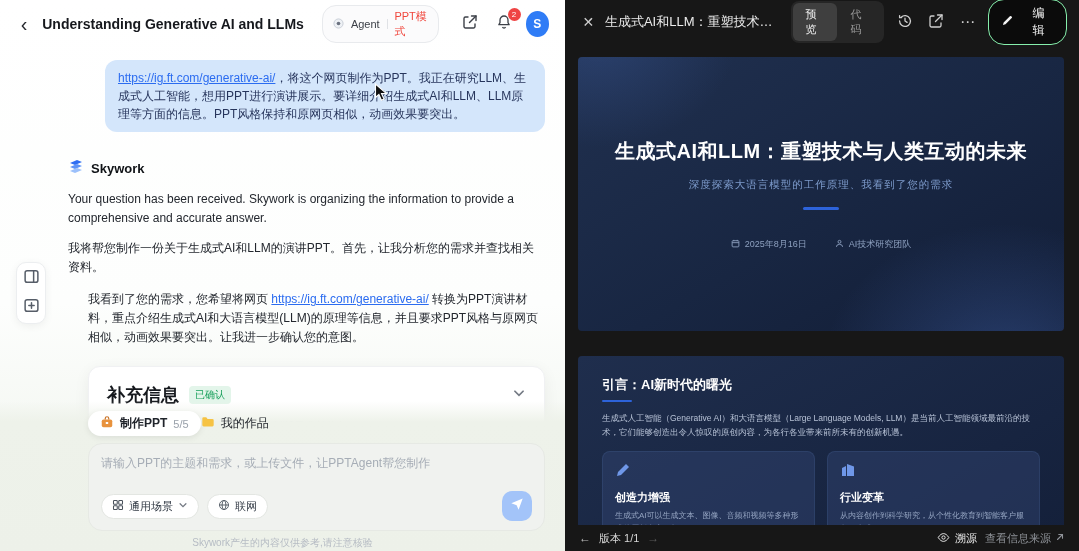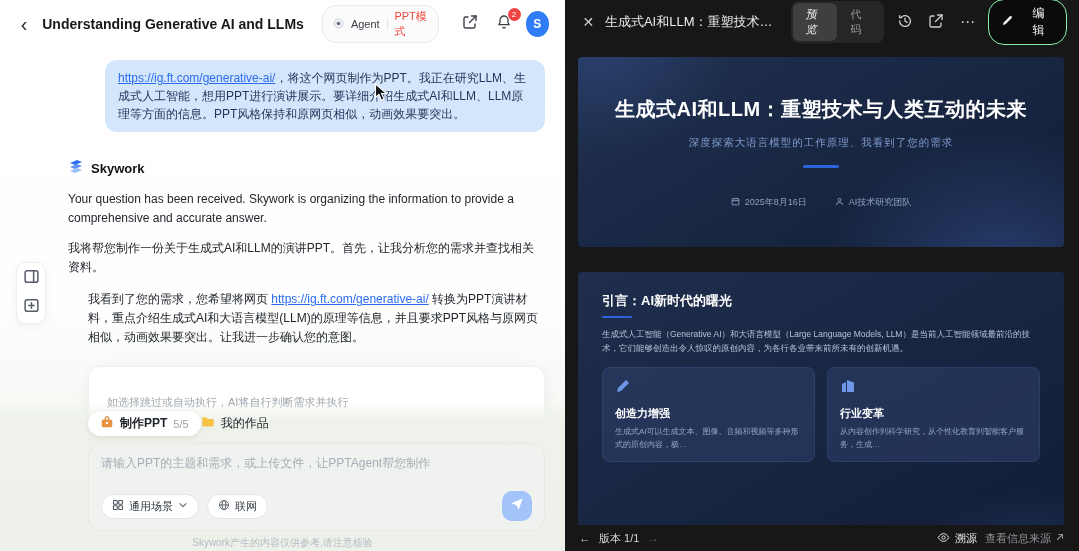--- a/index.html
+++ b/index.html
@@ -67,29 +67,29 @@
   .mouse-cursor { position:absolute; left:374px; top:83px; z-index:60; pointer-events:none; }
 
   
   .right-panel { position:relative; width:514px; height:551px; background:#171717; color:#e5e5e5; }
   .rp-header { display:flex; align-items:center; height:44px; padding:0 12px 0 16px; gap:9px; }
   .close-btn { font-size:14px; color:#cfcfcf; cursor:pointer; width:16px; text-align:center; }
   .rp-title { font-size:13px; color:#ececec; white-space:nowrap; }
   .rp-spacer { flex:1; }
   .segmented { display:flex; background:#262626; border-radius:8px; padding:2px; }
   .segment { font-size:11px; padding:4px 13px; border-radius:6px; color:#9a9a9a; cursor:pointer; }
-  .segment.active { background:#3f3f3f; color:#f2f2f2;font-style:italic; }
+  .segment.active { background:#3f3f3f; color:#f2f2f2; }
   .rp-icon { width:24px; height:24px; display:flex; align-items:center; justify-content:center; color:#cfcfcf; cursor:pointer; font-size:15px; }
   .edit-btn { display:flex; align-items:center; gap:20px; background:#0b0b0b; border:1px solid #86efac;
     color:#f5f5f5; font-size:12px; padding:5px 13px; border-radius:16px; cursor:pointer; }
 
   .slides { position:absolute; top:57px; left:13px; width:486px; bottom:26px; overflow:hidden;
     display:flex; flex-direction:column; gap:25px; }
   .slide { width:486px; border-radius:4px; flex:none; cursor:pointer; }
-  .slide-title-card { height:190px; position:relative; overflow:hidden;
+  .slide-title-card { height:274px; position:relative; overflow:hidden;
     background:
       radial-gradient(260px 200px at 88% 112%, rgba(64,98,170,.45), rgba(64,98,170,0) 70%),
       radial-gradient(200px 160px at 4% -8%, rgba(64,98,170,.35), rgba(64,98,170,0) 70%),
       linear-gradient(150deg,#20304f 0%,#182642 55%,#121d36 100%);
     display:flex; flex-direction:column; align-items:center; justify-content:center; text-align:center; padding:0 28px; }
   .st-title { font-size:20px; font-weight:bold; color:#ffffff; letter-spacing:.5px; }
   .st-subtitle { font-size:10.5px; color:#7e9ccd; margin-top:13px; letter-spacing:1px; }
   .st-divider { width:36px; height:3px; background:#2d63da; border-radius:2px; margin-top:15px; }
   .st-meta { display:flex; gap:28px; margin-top:28px; font-size:9px; color:#8da0bf; align-items:center; }
   .meta-item { display:flex; align-items:center; gap:5px; }
@@ -176,20 +176,29 @@
         <span class="brand-name">Skywork</span>
       </div>
 
       <div class="msg">Your question has been received. Skywork is organizing the information to provide a comprehensive and accurate answer.</div>
       <div class="msg">我将帮您制作一份关于生成式AI和LLM的演讲PPT。首先，让我分析您的需求并查找相关资料。</div>
       <div class="msg indent">
         <span>我看到了您的需求，您希望将网页 </span><span class="link">https://ig.ft.com/generative-ai/</span><span> 转换为PPT演讲材料，重点介绍生成式AI和大语言模型(LLM)的原理等信息，并且要求PPT风格与原网页相似，动画效果要突出。让我进一步确认您的意图。</span>
       </div>
 
       <div class="info-card">
+        <div class="info-card-head">
+          <span class="info-card-title">补充信息</span>
+          <span class="confirmed-badge">已确认</span>
+          <span class="chev-btn">
+            <svg width="14" height="14" viewBox="0 0 12 12" fill="none" stroke="#747a84" stroke-width="1.5" stroke-linecap="round">
+                <path d="M2.5 4.5L6 8l3.5-3.5"></path>
+              </svg>
+          </span>
+        </div>
         <div class="info-hint">如选择跳过或自动执行，AI将自行判断需求并执行</div>
         <div class="info-item">1.Topic</div>
       </div>
     </div>
 
     <div class="bottom-section">
       <div class="tabs-row">
         <div class="tab-chip active">
           <span>
             <svg width="14" height="14" viewBox="0 0 16 16">

